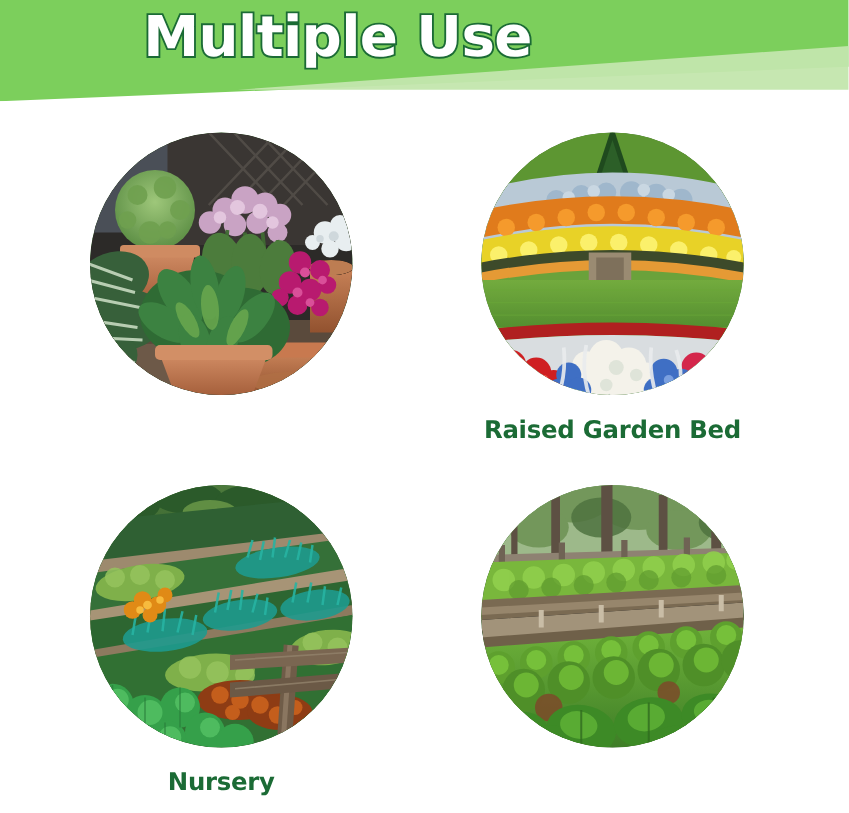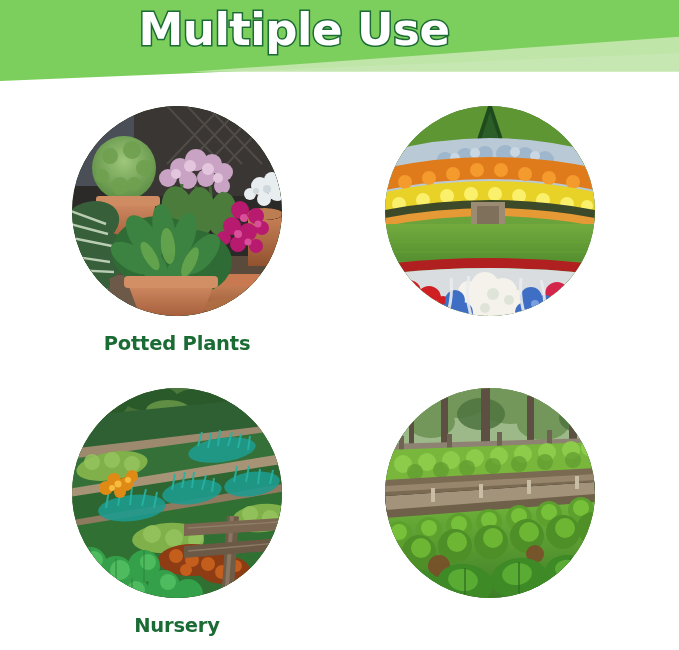--- a/index.html
+++ b/index.html
@@ -44,21 +44,20 @@
     width: 540px;
     text-align: center;
     font-size: 45px;
     font-weight: 700;
     letter-spacing: -0.5px;
     color: #ffffff;
     -webkit-text-stroke: 3px #1b6b35;
     paint-order: stroke fill;
     line-height: 1.25;
     font-family: "DejaVu Sans", sans-serif;
-    padding-left: 24px;
   }
 
   
   .grid {
     position: absolute;
     left: 0;
     top: 92px;
     width: 679px;
     height: 558px;
   }
@@ -241,21 +240,20 @@
             <ellipse cx="96" cy="140" rx="7" ry="18" transform="rotate(-6 96 140)"></ellipse>
             <ellipse cx="78" cy="150" rx="6" ry="16" transform="rotate(-30 78 150)"></ellipse>
             <ellipse cx="118" cy="156" rx="6" ry="16" transform="rotate(26 118 156)"></ellipse>
           </g>
 
           <path d="M56 178 h86 l-12 32 h-62z" fill="url(#terra1)"></path>
           <rect x="52" y="170" width="94" height="12" rx="4" fill="#d28f66"></rect>
         </g>
       </svg>
     </div>
-    <div class="caption">Potted Plants</div>
   </div>
 
   <div class="cell c2">
     <div class="photo">
       <svg viewBox="0 0 210 210" xmlns="http://www.w3.org/2000/svg">
         <defs>
           <clipPath id="cp2">
               <circle cx="105" cy="105" r="105"></circle>
             </clipPath>
           <linearGradient id="lawn2" x1="0" y1="0" x2="0" y2="1">
@@ -390,20 +388,21 @@
 
           <g stroke="#e9ecee" stroke-width="3" fill="none" opacity=".9">
             <path d="M66 172 Q68 192 62 210"></path>
             <path d="M136 172 Q134 192 140 210"></path>
             <path d="M84 170 Q80 190 86 210"></path>
             <path d="M156 174 Q162 192 158 210"></path>
           </g>
         </g>
       </svg>
     </div>
+    <div class="caption">Raised Garden Bed</div>
   </div>
 
   <div class="cell c3">
     <div class="photo">
       <svg viewBox="0 0 210 210" xmlns="http://www.w3.org/2000/svg">
         <defs>
           <clipPath id="cp3">
               <circle cx="105" cy="105" r="105"></circle>
             </clipPath>
           <linearGradient id="gsky3" x1="0" y1="0" x2="0" y2="1">

